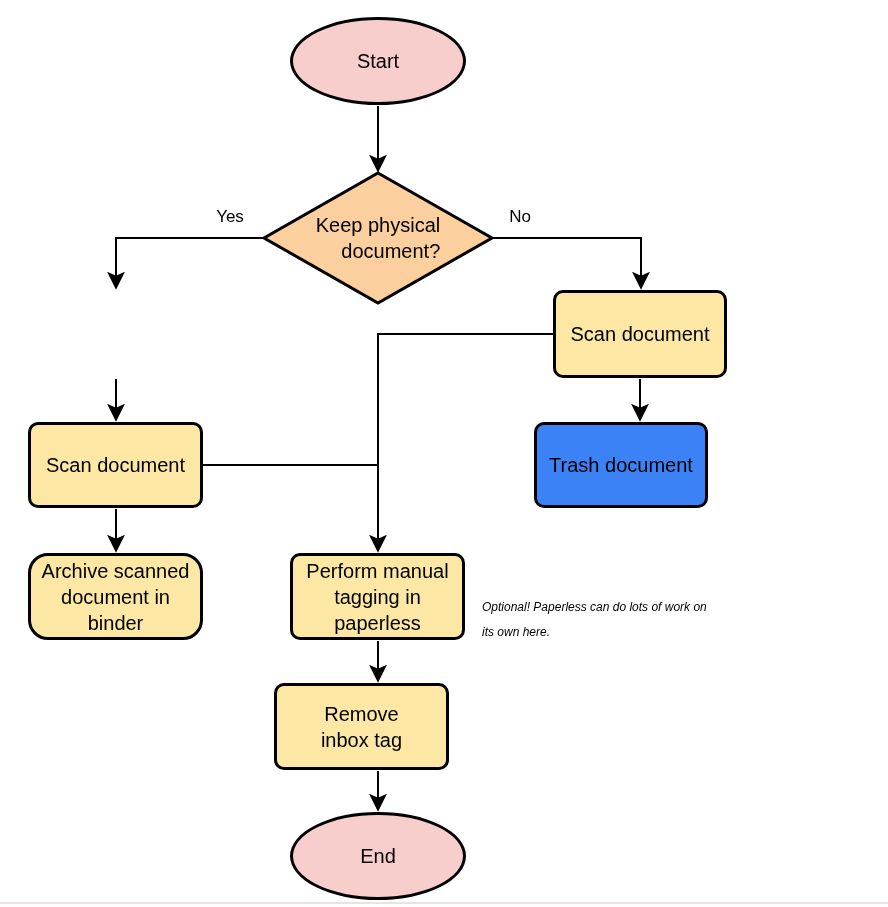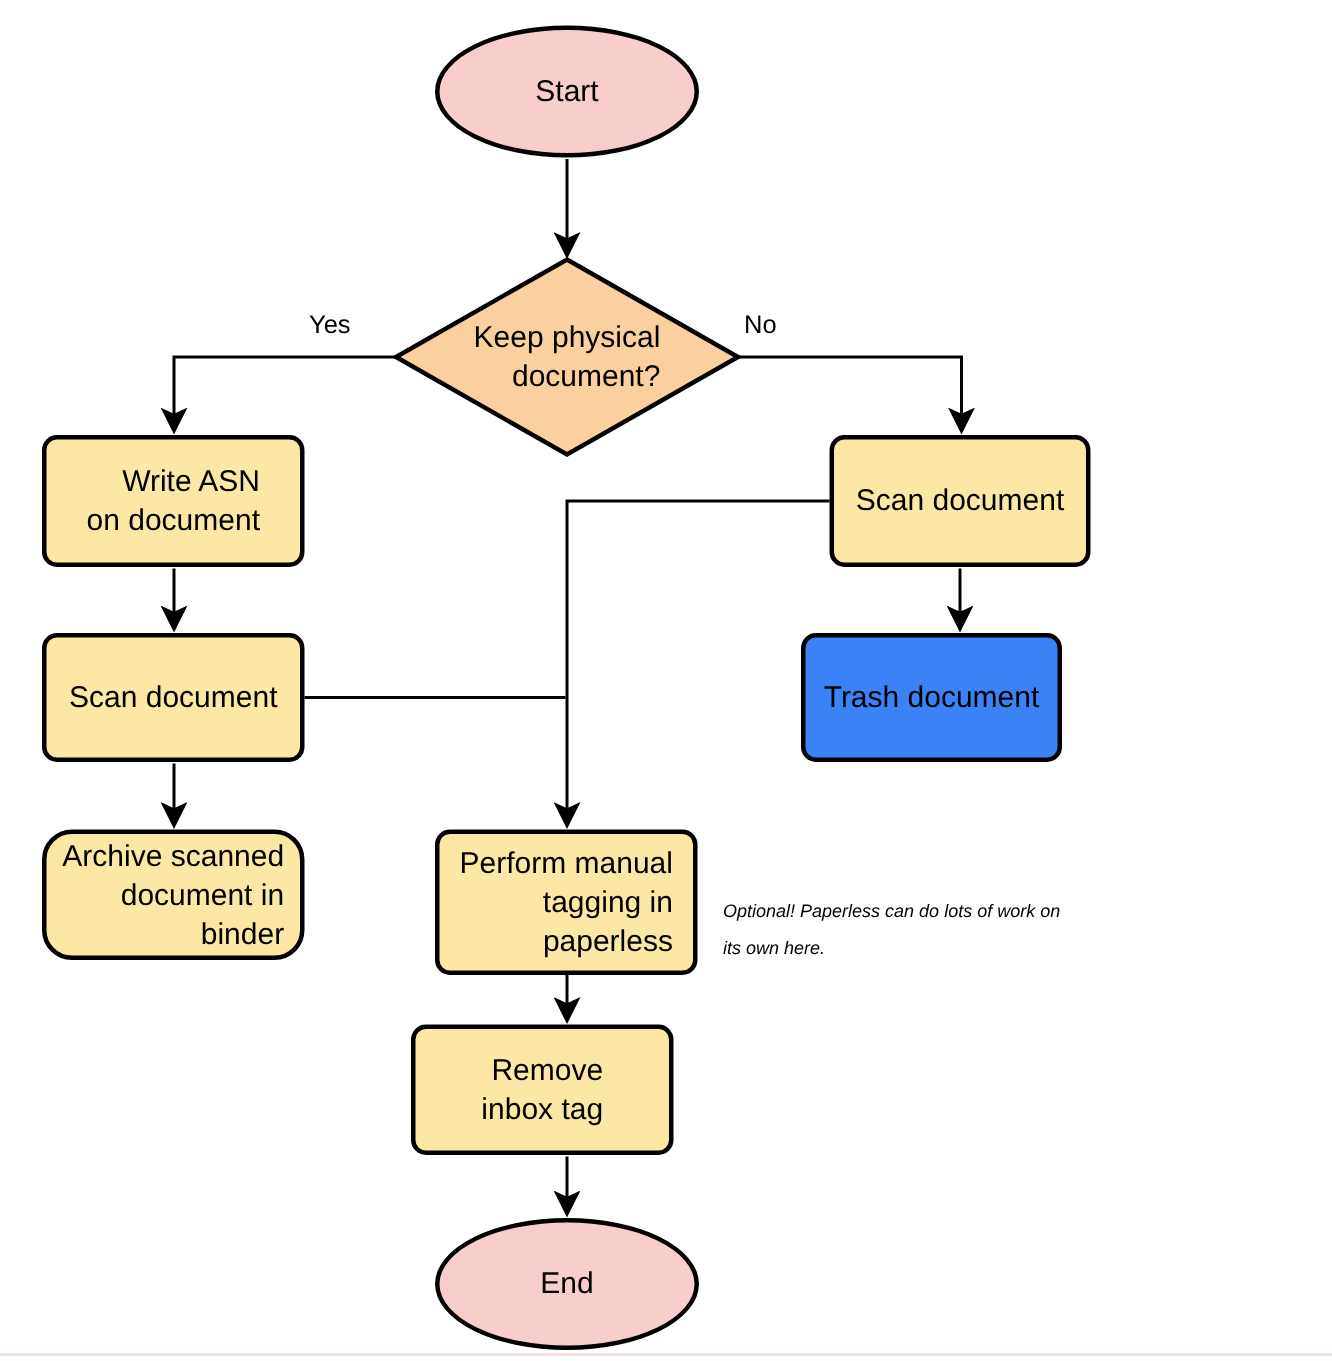--- a/index.html
+++ b/index.html
@@ -5,25 +5,25 @@
   html,body { margin:0; padding:0; background:#ffffff; }
   #canvas {
     position:relative; width:888px; height:907px; background:#ffffff;
     font-family:"Liberation Sans", sans-serif; color:#000; overflow:hidden;
   }
   svg.wires { position:absolute; left:0; top:0; width:888px; height:907px; }
   .node {
     position:absolute; box-sizing:border-box;
     display:flex; align-items:center; justify-content:center;
     border:3px solid #000; border-radius:10px;
-    font-size:20px; line-height:26px; text-align:right; white-space:pre-line;
+    font-size:20px; line-height:26px; text-align:center; white-space:pre-line;
   }
   .terminator { border-radius:50%; }
   .free-label {
-    position:absolute; font-size:17px; text-align:left; white-space:pre-line;
+    position:absolute; font-size:17px; text-align:center; white-space:pre-line;
   }
   .diamond-label {
     position:absolute; font-size:20px; line-height:26px; text-align:right;
     white-space:pre-line; display:flex; align-items:center; justify-content:center;
   }
   .annotation {
     position:absolute; font-size:12px; line-height:25px; font-style:italic;
     white-space:pre-line;
   }
   .bottom-line { position:absolute; left:0; width:888px; height:2px; }
@@ -58,44 +58,40 @@
   <div class="node terminator" style="left: 290px; top: 17px; width: 176px; height: 88px; background: rgb(248, 206, 204);">
     <span>Start</span>
   </div>
 
   <div class="diamond-label" style="left:264px; top:173px; width:228px; height:130px;">Keep physical
 document?</div>
 
   <div class="free-label" style="left:206px; top:207px; width:48px;">Yes</div>
   <div class="free-label" style="left:496px; top:207px; width:48px;">No</div>
 
-  <div class="node" style="left: 28px; top: 290px; width: 175px; height: 88px; background: rgb(252, 232, 164);">
-    <span>Write ASN
-on document</span>
-  </div>
 
   <div class="node" style="left: 28px; top: 422px; width: 175px; height: 86px; background: rgb(252, 232, 164);">
     <span>Scan document</span>
   </div>
 
   <div class="node" style="left: 28px; top: 553px; width: 175px; height: 87px; background: rgb(252, 232, 164); border-radius: 20px;">
     <span>Archive scanned
 document in
 binder</span>
   </div>
 
   <div class="node" style="left: 553px; top: 290px; width: 174px; height: 88px; background: rgb(252, 232, 164);">
     <span>Scan document</span>
   </div>
 
   <div class="node" style="left: 534px; top: 422px; width: 174px; height: 86px; background: #3b82f6;">
     <span>Trash document</span>
   </div>
 
-  <div class="node" style="left: 290px; top: 553px; width: 175px; height: 97px; background: rgb(252, 232, 164);">
+  <div class="node" style="left: 290px; top: 553px; width: 175px; height: 87px; background: rgb(252, 232, 164);">
     <span>Perform manual
 tagging in
 paperless</span>
   </div>
 
   <div class="annotation" style="left:482px; top:595px; width:400px;">Optional! Paperless can do lots of work on
 its own here.</div>
 
   <div class="node" style="left: 274px; top: 683px; width: 175px; height: 87px; background: rgb(252, 232, 164);">
     <span>Remove

